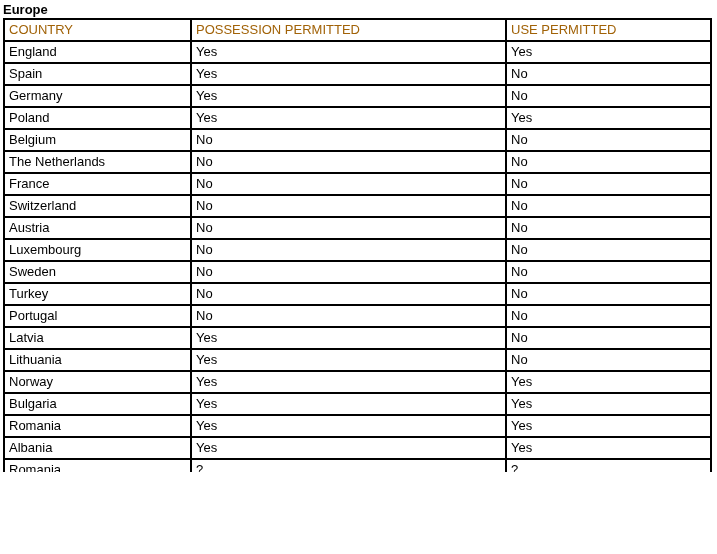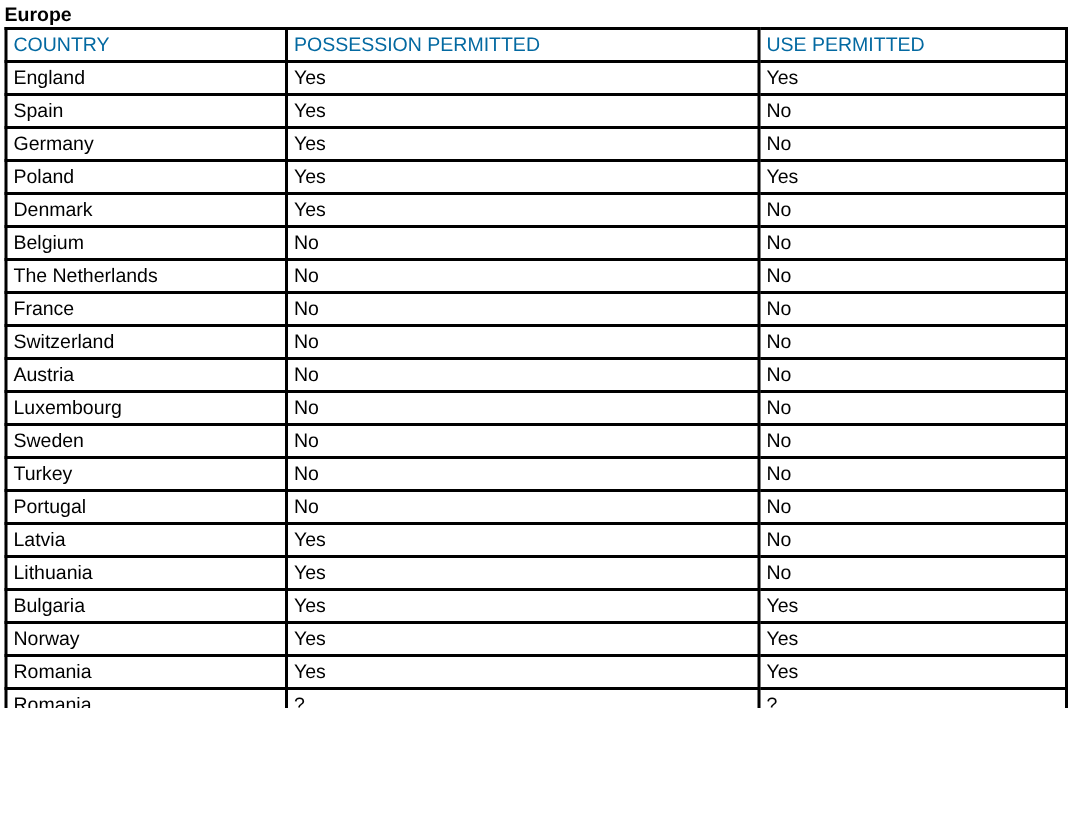--- a/index.html
+++ b/index.html
@@ -36,21 +36,21 @@
     padding: 1px 2px 1px 4px;
     text-align: left;
     vertical-align: middle;
     font-weight: normal;
     font-size: 13px;
     line-height: 16px;
     white-space: nowrap;
     overflow: hidden;
   }
   table.data-table th {
-    color: #0369a1;
+    color: #a16207;
   }
   col.col-country    { width: 187px; }
   col.col-possession { width: 315px; }
   col.col-use        { width: 205px; }
 </style>
 </head>
 <body>
 
 <div class="page">
   <div class="page-title">Europe</div>
@@ -81,25 +81,20 @@
   </tr>
         <tr>
     <td>Germany</td>
     <td>Yes</td>
     <td>No</td>
   </tr>
         <tr>
     <td>Poland</td>
     <td>Yes</td>
     <td>Yes</td>
-  </tr>
-        <tr>
-    <td>Denmark</td>
-    <td>Yes</td>
-    <td>No</td>
   </tr>
         <tr>
     <td>Belgium</td>
     <td>No</td>
     <td>No</td>
   </tr>
         <tr>
     <td>The Netherlands</td>
     <td>No</td>
     <td>No</td>
@@ -143,31 +138,36 @@
     <td>Latvia</td>
     <td>Yes</td>
     <td>No</td>
   </tr>
         <tr>
     <td>Lithuania</td>
     <td>Yes</td>
     <td>No</td>
   </tr>
         <tr>
+    <td>Norway</td>
+    <td>Yes</td>
+    <td>Yes</td>
+  </tr>
+        <tr>
     <td>Bulgaria</td>
     <td>Yes</td>
     <td>Yes</td>
   </tr>
         <tr>
-    <td>Norway</td>
+    <td>Romania</td>
     <td>Yes</td>
     <td>Yes</td>
   </tr>
         <tr>
-    <td>Romania</td>
+    <td>Albania</td>
     <td>Yes</td>
     <td>Yes</td>
   </tr>
         <tr>
     <td>Romania</td>
     <td>?</td>
     <td>?</td>
   </tr>
         <tr>
     <td>Portugal</td>

